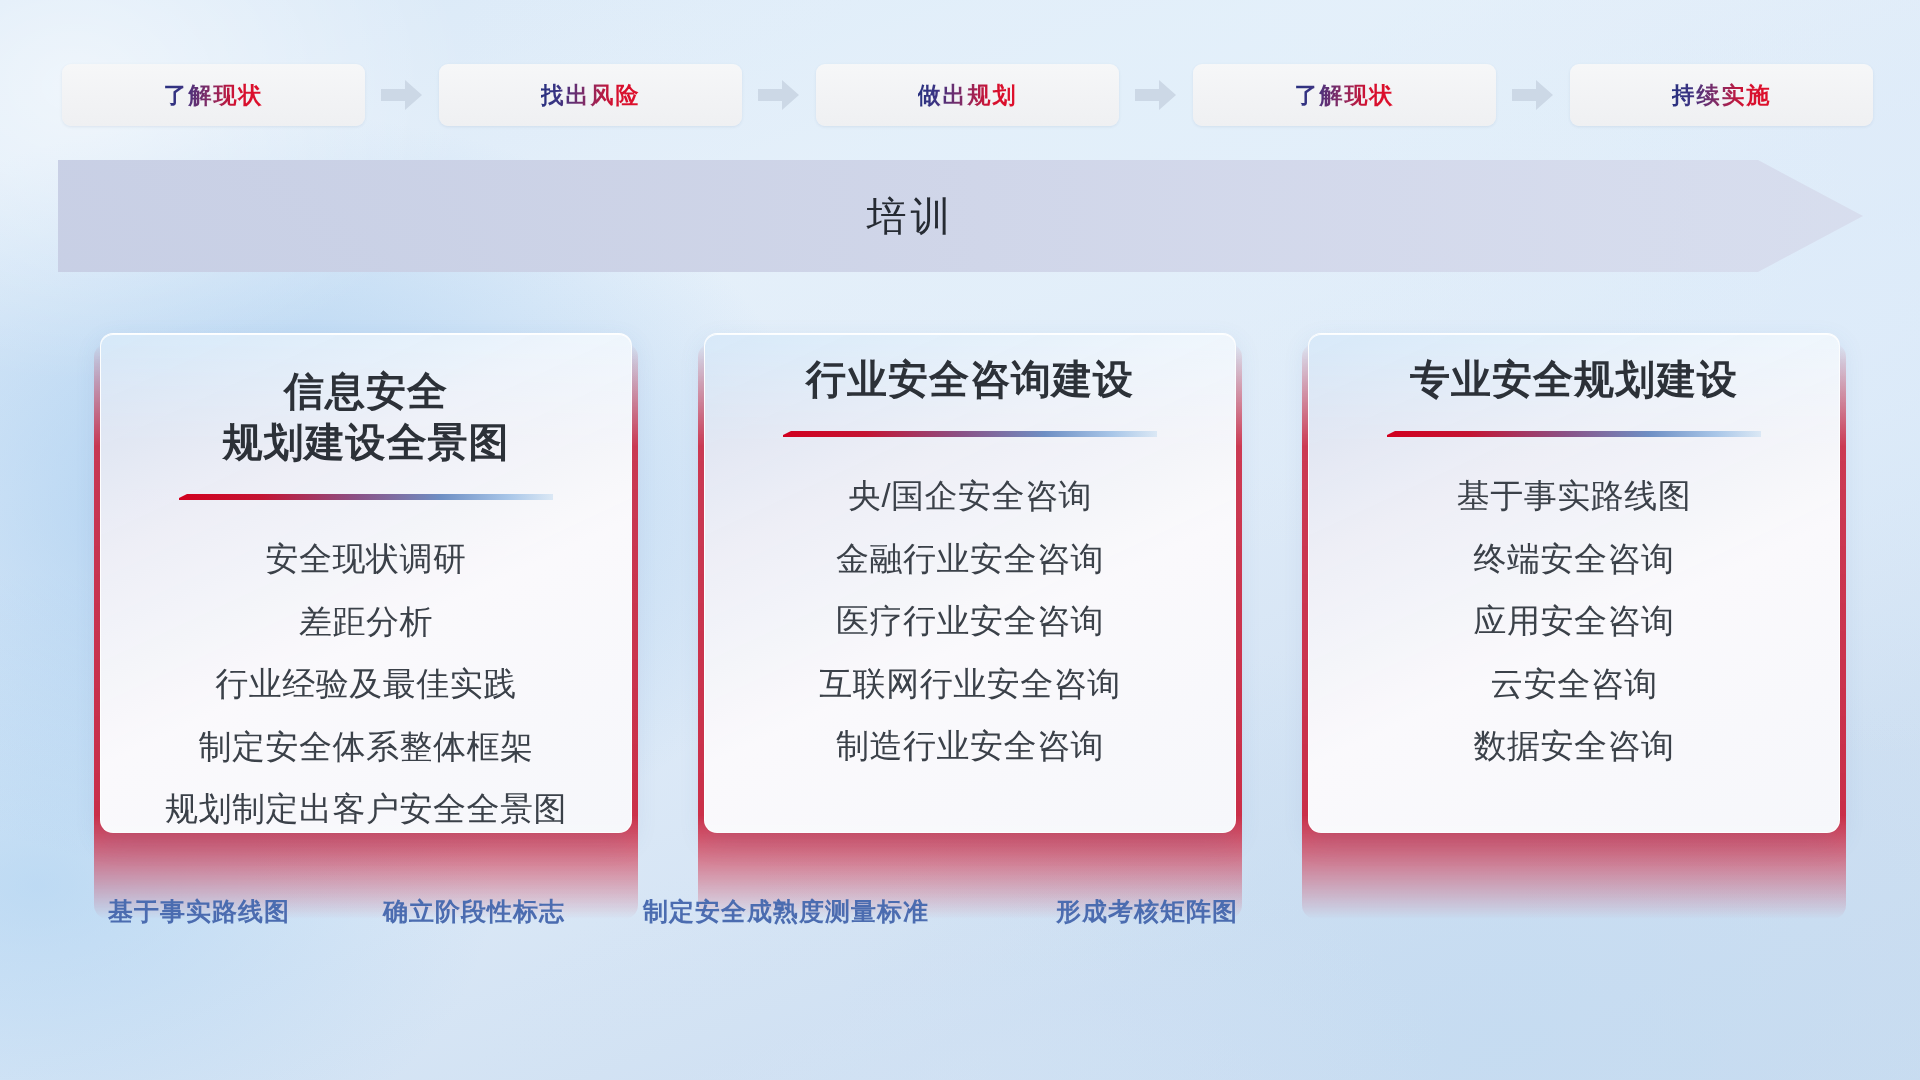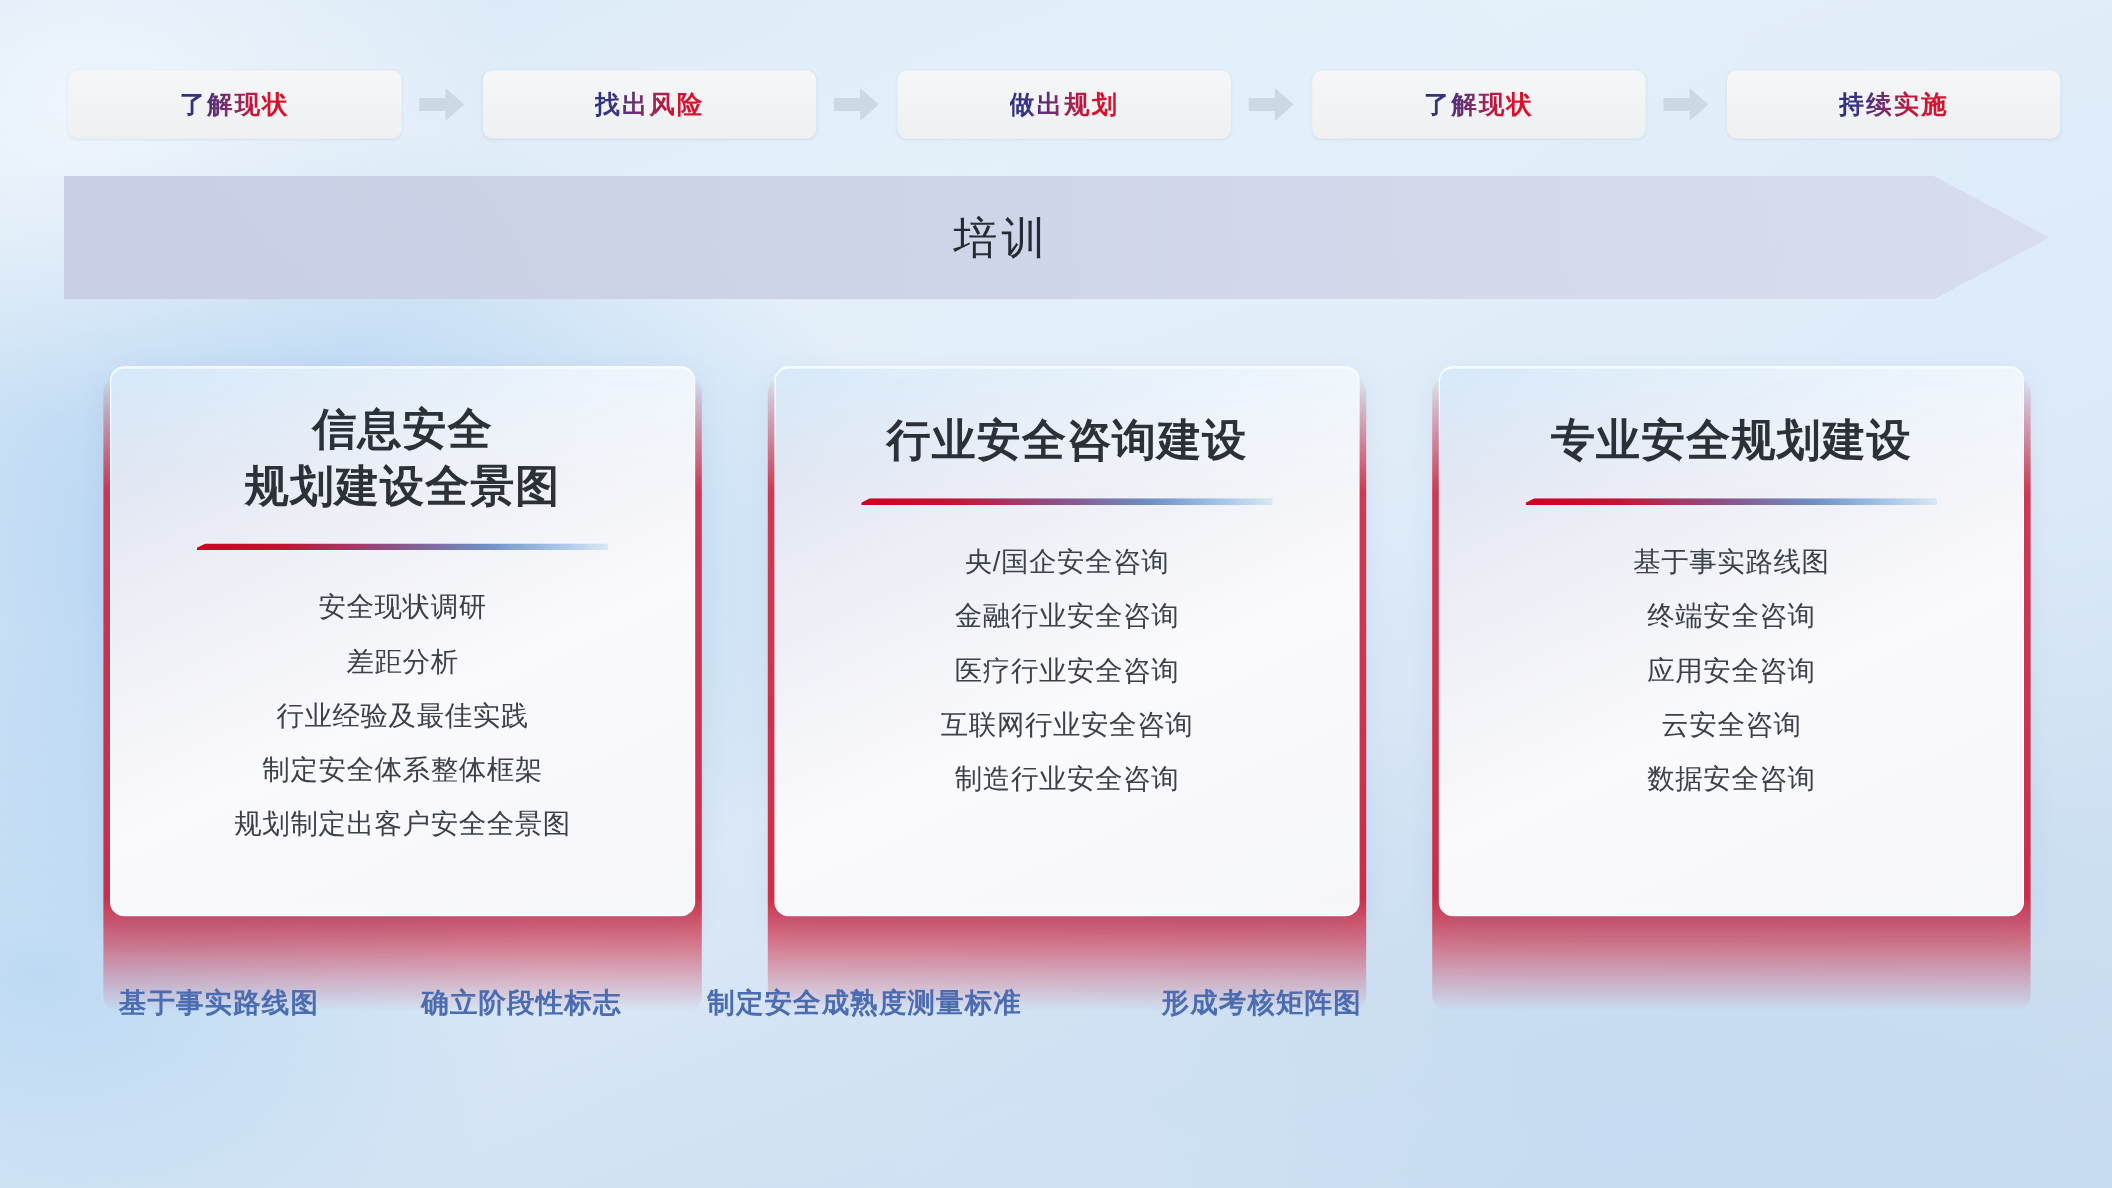--- a/index.html
+++ b/index.html
@@ -144,21 +144,21 @@
     border: 1px solid rgba(255,255,255,0.9);
     background:
       linear-gradient(155deg, rgba(214,232,248,0.95) 0%, rgba(238,245,252,0.97) 30%, rgba(250,252,254,0.99) 58%, rgba(246,250,253,0.99) 100%);
     box-shadow: 0 10px 26px rgba(70,110,160,0.13), inset 0 1px 0 rgba(255,255,255,0.9);
     overflow: hidden;
     display: flex;
     flex-direction: column;
     align-items: center;
   }
   .card-title {
-    margin-top: 42px;
+    margin-top: 20px;
     font-size: 40px;
     font-weight: 700;
     line-height: 1.28;
     letter-spacing: 1px;
     color: #2c3138;
     text-align: center;
     white-space: pre-line;
   }
   .card-title.two-line { margin-top: 32px; }
 
@@ -172,21 +172,21 @@
 
   .card-list {
     margin-top: 14px;
     display: flex;
     flex-direction: column;
     align-items: center;
     gap: 8px;
     width: 100%;
   }
   .card-list-item {
-    font-size: 25px;
+    font-size: 33px;
     line-height: 1.65;
     color: #3b4149;
     letter-spacing: 0.5px;
     text-align: right;
   }
 
   
   #captions {
     position: absolute;
     left: 0;

